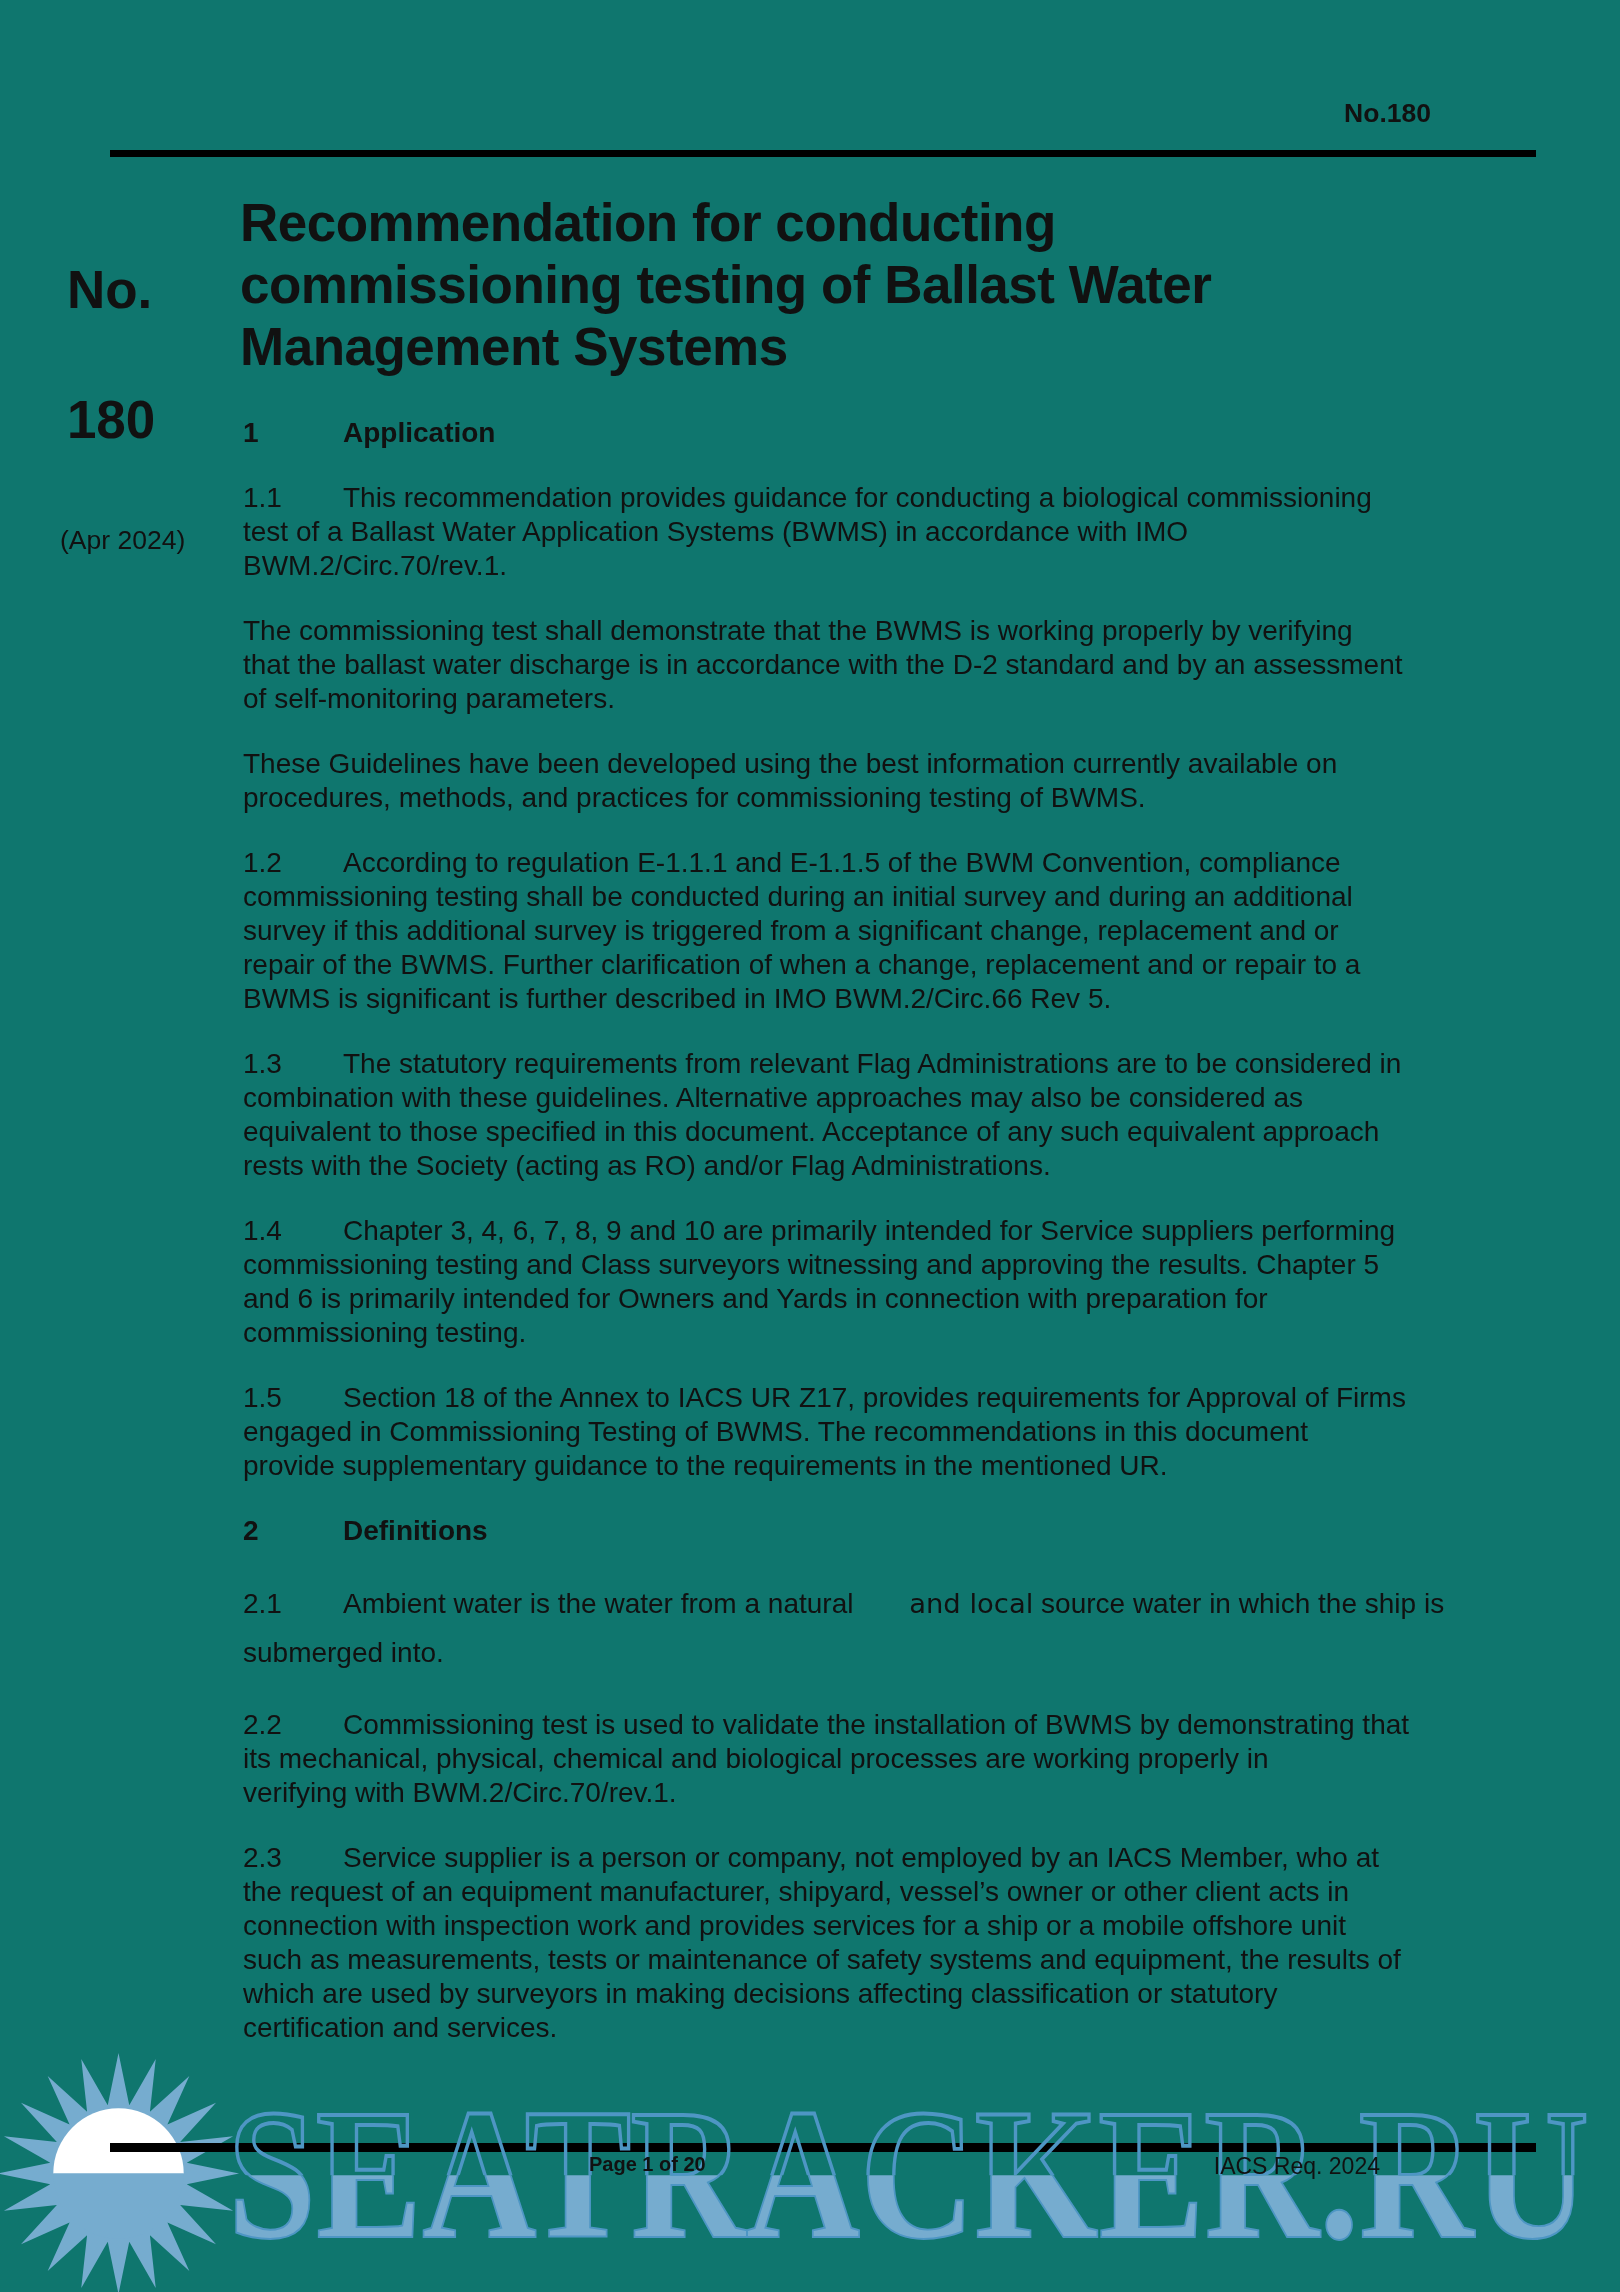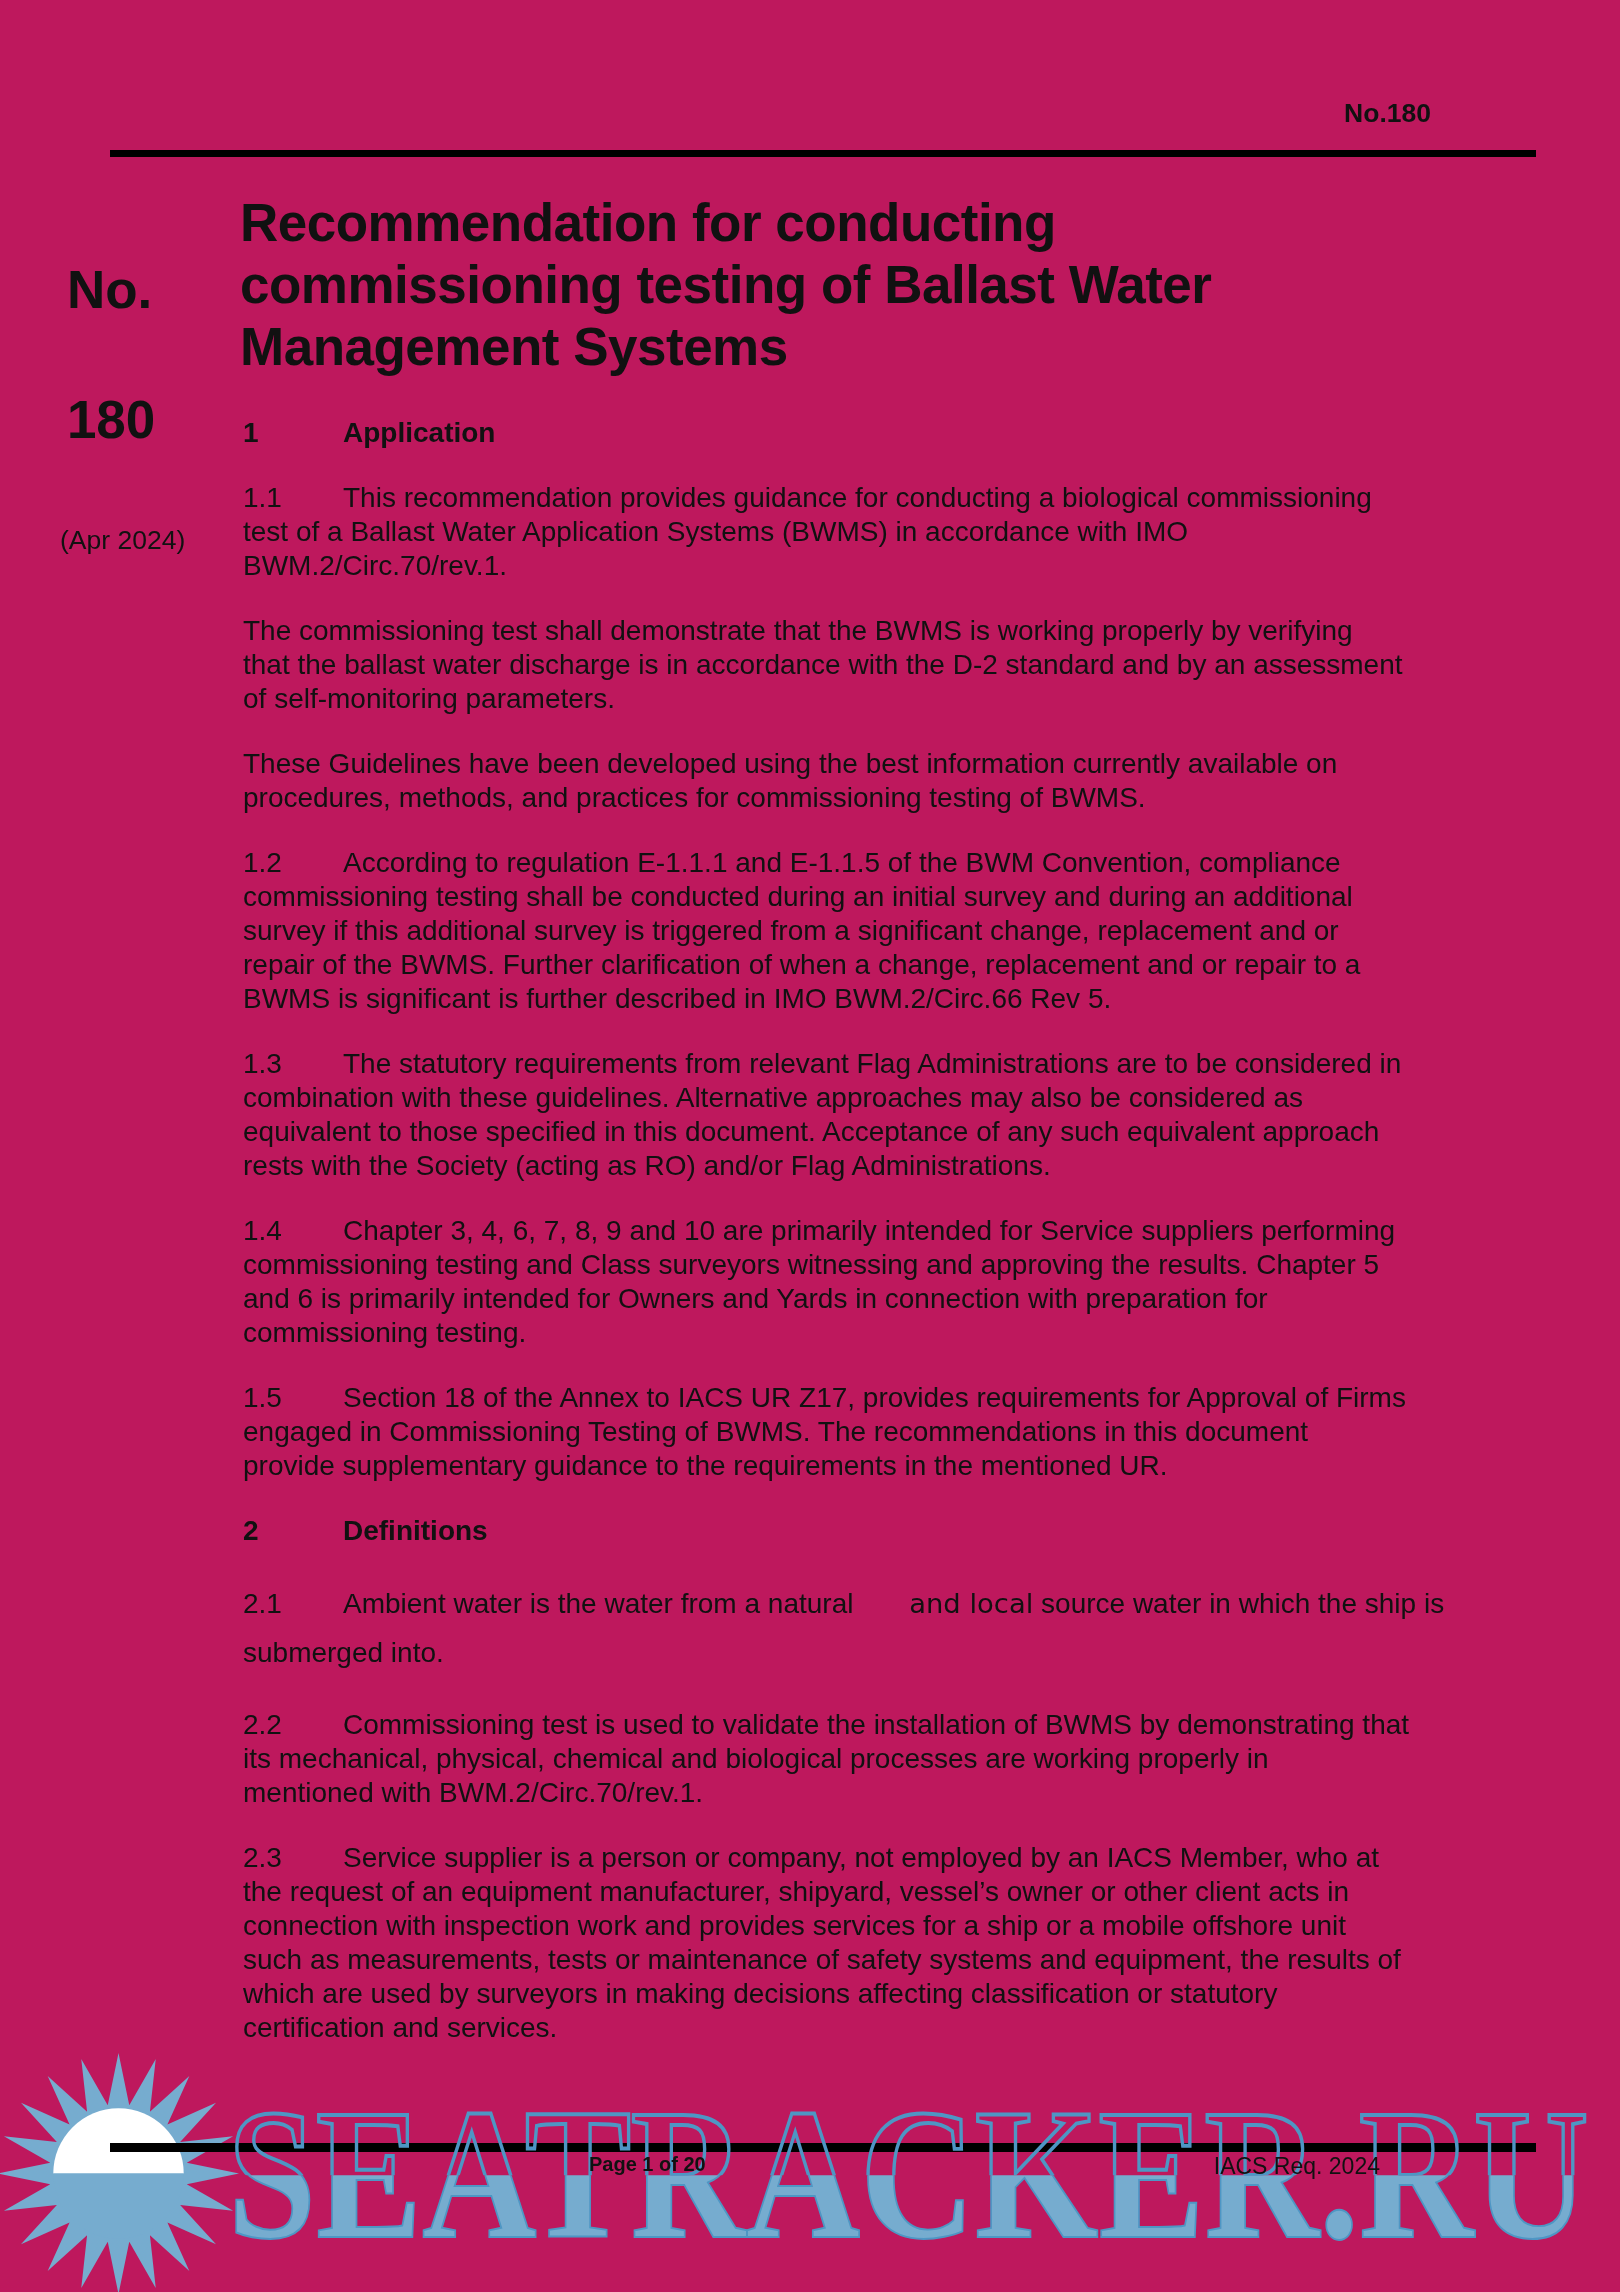--- a/index.html
+++ b/index.html
@@ -1,19 +1,19 @@
 <!DOCTYPE html>
 <html><head>
 <meta charset="utf-8">
 <style>
   html,body{margin:0;padding:0;background:#e8e8e8;}
   .page{
     position:relative;
     width:1620px;height:2293px;
-    background:#be185d;
+    background:#0f766e;
     overflow:hidden;
     font-family:"Liberation Sans",sans-serif;
     color:#111111;
   }
   
   .header-ref{
     position:absolute;top:98px;right:189px;
     font-size:26.5px;font-weight:bold;
   }
   .rule{
@@ -101,21 +101,21 @@
 and 6 is primarily intended for Owners and Yards in connection with preparation for
 commissioning testing.</span></p>
       <p class="para"><span class="pnum">1.5</span><span>Section 18 of the Annex to IACS UR Z17, provides requirements for Approval of Firms
 engaged in Commissioning Testing of BWMS. The recommendations in this document
 provide supplementary guidance to the requirements in the mentioned UR.</span></p>
       <p class="heading"><span class="pnum">2</span><span>Definitions</span></p>
       <p class="para wide"><span class="pnum">2.1</span><span>Ambient water is the water from a natural </span><span class="altfont">and local</span><span> source water in which the ship is
 submerged into.</span></p>
       <p class="para"><span class="pnum">2.2</span><span>Commissioning test is used to validate the installation of BWMS by demonstrating that
 its mechanical, physical, chemical and biological processes are working properly in
-mentioned with BWM.2/Circ.70/rev.1.</span></p>
+verifying with BWM.2/Circ.70/rev.1.</span></p>
       <p class="para"><span class="pnum">2.3</span><span>Service supplier is a person or company, not employed by an IACS Member, who at
 the request of an equipment manufacturer, shipyard, vessel’s owner or other client acts in
 connection with inspection work and provides services for a ship or a mobile offshore unit
 such as measurements, tests or maintenance of safety systems and equipment, the results of
 which are used by surveyors in making decisions affecting classification or statutory
 certification and services.</span></p>
     </div>
 
   <svg class="sun-logo" width="247" height="247" viewBox="0 0 250 250">
     <polygon fill="#76accf" points="125,3 135.9,55.9 162.7,9 156.8,62.6 196.7,26.3 174.5,75.5 223.7,53.3 187.4,93.2 241,87.3 194.1,114.1 247,125 194.1,135.9 241,162.7 187.4,156.8 223.7,196.7 174.5,174.5 196.7,223.7 156.8,187.4 162.7,241 135.9,194.1 125,247 114.1,194.1 87.3,241 93.2,187.4 53.3,223.7 75.5,174.5 26.3,196.7 62.6,156.8 9,162.7 55.9,135.9 3,125 55.9,114.1 9,87.3 62.6,93.2 26.3,53.3 75.5,75.5 53.3,26.3 93.2,62.6 87.3,9 114.1,55.9"></polygon>

